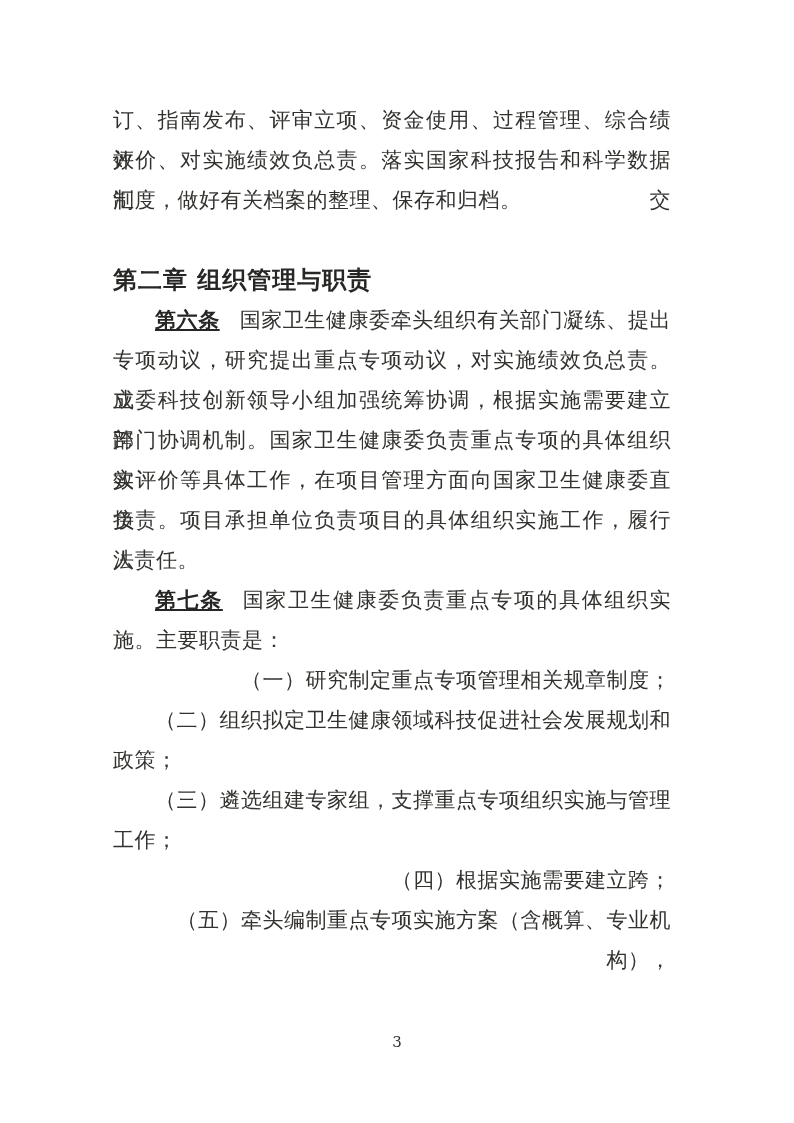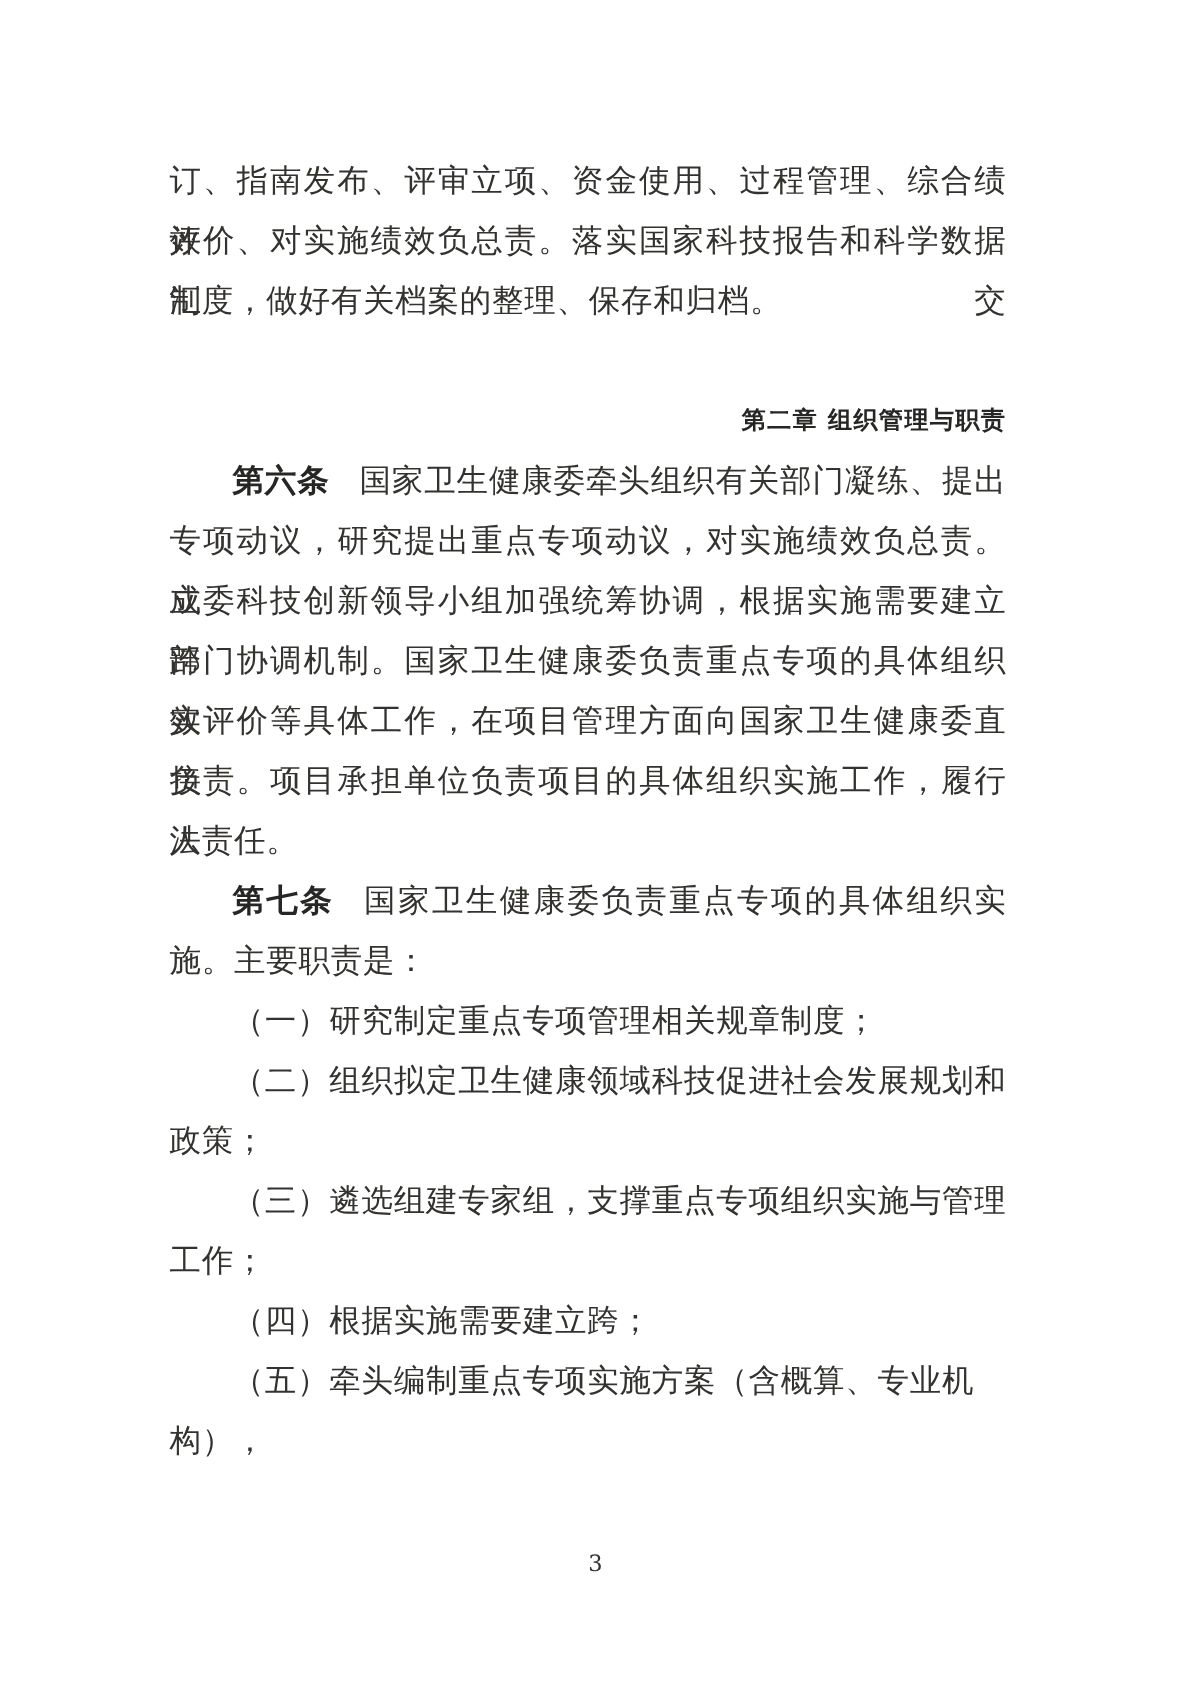--- a/index.html
+++ b/index.html
@@ -32,36 +32,37 @@
     letter-spacing:0.5px;
     color:var(--text);
   }
   
   .line.fill{
     text-align:justify;
     text-align-last:justify;
     -moz-text-align-last:justify;
     text-justify:inter-character;
   }
-  .line.indent{ text-indent:2em; }
+  .line.indent{ text-indent:2em;text-align:right; }
   .line.spacer{ height:40px; }
   .line.heading{
-    text-align:right;
+    text-align:left;
     text-indent:0;
     font-family:"DejaVu Sans","Liberation Sans",sans-serif;
     font-weight:bold;
-    font-size:16px;
+    font-size:24px;
     color:var(--heading);
     letter-spacing:1px;
   }
   .lead{
     font-family:"DejaVu Sans","Liberation Sans",sans-serif;
     font-weight:bold;
     color:var(--heading);
     margin-right:0.95em;
+    text-decoration:underline;
   }
   .pagenum{
     position:absolute;
     left:0;right:0;
     top:1031px;
     text-align:center;
     font-size:15px;
     line-height:22px;
     color:var(--text);
     font-family:"DejaVu Serif","Liberation Serif",serif;

